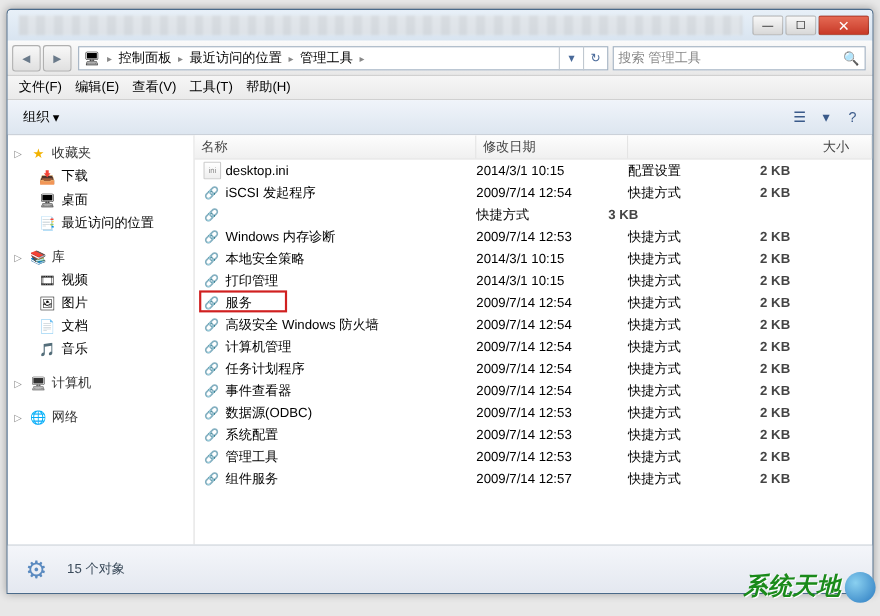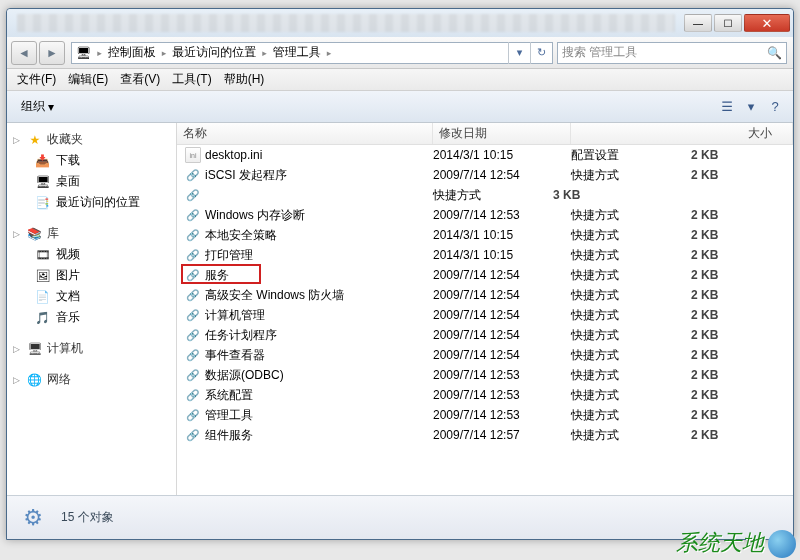--- a/index.html
+++ b/index.html
@@ -52,21 +52,21 @@
 .row .c-name { display: flex; align-items: center; gap: 4px; padding-left: 8px; }
 .row .c-size { color: #444; font-weight: bold; }
 .ficon { width: 16px; height: 16px; display: inline-flex; align-items: center; justify-content: center; font-size: 11px; }
 .ini { background: linear-gradient(#fff,#eee); border:1px solid #ccc; border-radius:1px; font-size:7px; color:#888; }
 .lnk { color: #3a6aaa; }
 .highlight { border: 2px solid #d02020; position: absolute; pointer-events: none; }
 
 .statusbar { height: 44px; background: linear-gradient(to bottom,#f4f6fa,#e4e8f0); border-top: 1px solid #c8d0d8; display: flex; align-items: center; padding: 0 10px; font-size: 12px; color: #3a4a5a; gap: 12px; }
 .statusicon { width: 32px; height: 32px; display: flex; align-items: center; justify-content: center; font-size: 22px; color: #5a8ac0; }
 
-.watermark { position: absolute; right: 4px; bottom: 2px; font-size: 22px; font-weight: normal; color: #1a8a1a; font-style: italic; text-shadow: 1px 1px 0 #fff; }
+.watermark { position: absolute; right: 4px; bottom: 12px; font-size: 22px; font-weight: bold; color: #1a8a1a; font-style: italic; text-shadow: 1px 1px 0 #fff; }
 .watermark .globe { display:inline-block; width:28px; height:28px; background: radial-gradient(circle at 35% 35%, #8ad0f0, #2a7ac0); border-radius:50%; vertical-align:middle; margin-left:4px; }
 </style>
 </head>
 <body>
 
 <div class="window">
 
   <div class="titlebar">
     <div class="titlebar-blur"></div>
     <div class="tbtn">—</div>

